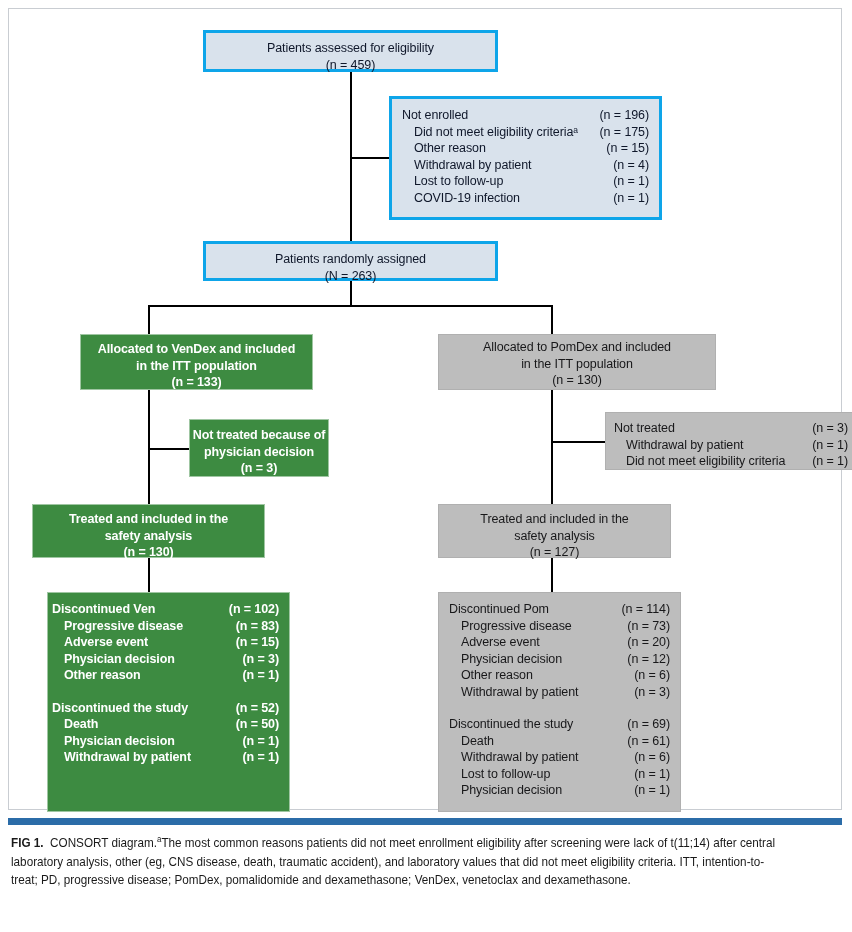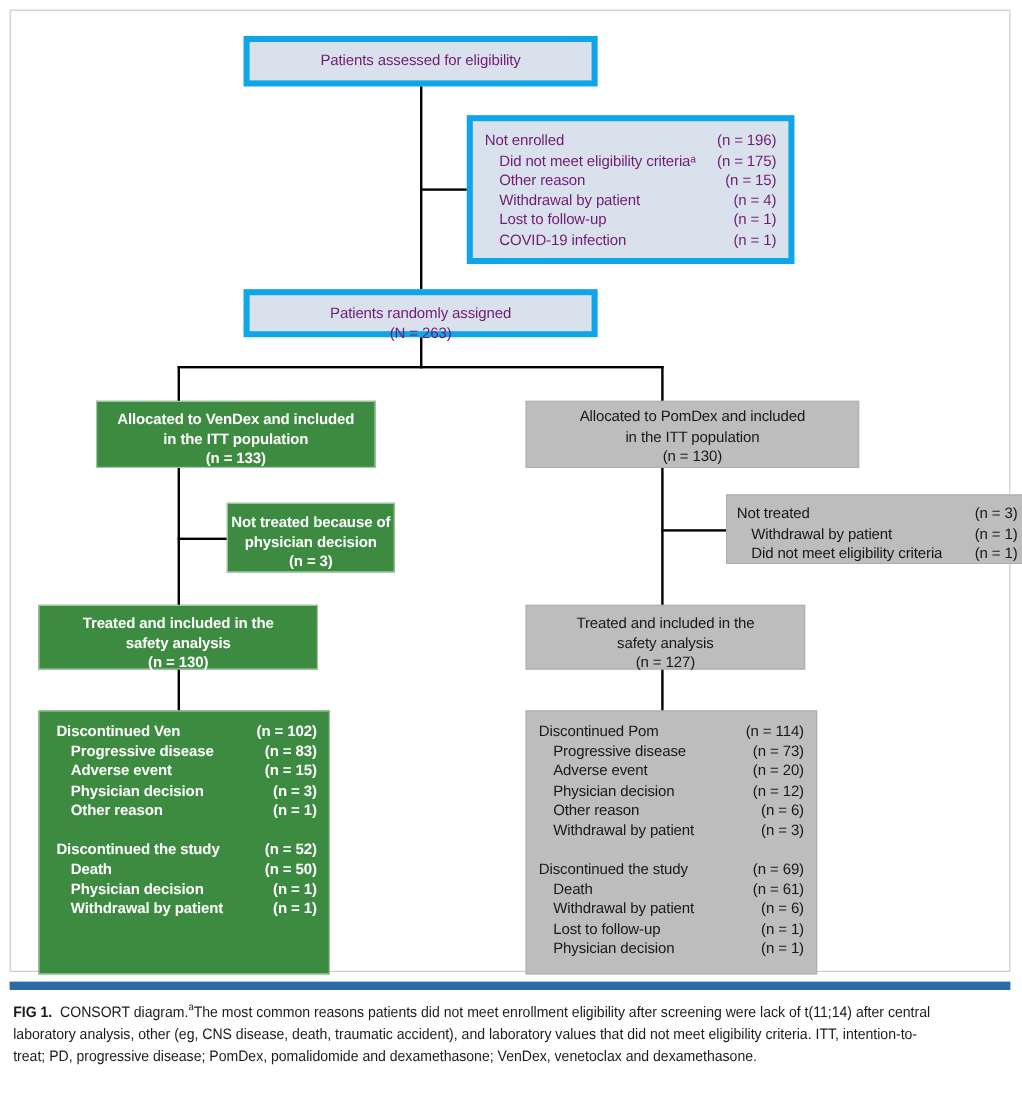--- a/index.html
+++ b/index.html
@@ -44,22 +44,22 @@
   
   .node {
     position: absolute;
     box-sizing: border-box;
     font-size: 12.5px;
     line-height: 16.5px;
     letter-spacing: -0.1px;
   }
   .node.blue {
     background: #d9e2ec;
-    color: #701a75;
-    border: 5px solid #0ea5e9;
+    color: #0f172a;
+    border: 3px solid #0ea5e9;
     text-align: center;
     padding-top: 7px;
   }
   .node.green {
     background: #3d8b41;
     color: #ffffff;
     border: 1px solid #9fc6a2;
     font-weight: bold;
   }
   .node.gray {
@@ -148,20 +148,21 @@
 
     <div class="ln-v" style="left:551px; top:389px; height:117px;"></div>
     <div class="ln-h" style="left:551px; top:441px; width:54px;"></div>
 
     <div class="ln-v" style="left:148px; top:557px; height:36px;"></div>
 
     <div class="ln-v" style="left:551px; top:557px; height:36px;"></div>
 
     <div class="node blue center" style="left:203px; top:30px; width:295px; height:42px;">
       <span class="ln">Patients assessed for eligibility</span>
+      <span class="ln">(n = 459)</span>
     </div>
 
     <div class="node blue" style="left:389px; top:96px; width:273px; height:124px; padding:8px 10px 0 10px; text-align:left;">
       <div class="row ind0">
         <span class="lbl">Not enrolled</span>
         <span class="cnt">(n = 196)</span>
       </div>
       <div class="row ind1">
         <span class="lbl">Did not meet eligibility criteriaᵃ</span>
         <span class="cnt">(n = 175)</span>
@@ -227,21 +228,21 @@
       <span class="ln">safety analysis</span>
       <span class="ln">(n = 130)</span>
     </div>
 
     <div class="node gray center" style="left:438px; top:504px; width:233px; height:54px; padding-top:6px;">
       <span class="ln">Treated and included in the</span>
       <span class="ln">safety analysis</span>
       <span class="ln">(n = 127)</span>
     </div>
 
-    <div class="node green" style="left:32px; top:592px; width:243px; height:220px; padding:8px 10px 0 14px; text-align:left;">
+    <div class="node green" style="left:47px; top:592px; width:243px; height:220px; padding:8px 10px 0 4px; text-align:left;">
       <div class="row ind0">
         <span class="lbl">Discontinued Ven</span>
         <span class="cnt">(n = 102)</span>
       </div>
       <div class="row ind1">
         <span class="lbl">Progressive disease</span>
         <span class="cnt">(n = 83)</span>
       </div>
       <div class="row ind1">
         <span class="lbl">Adverse event</span>

